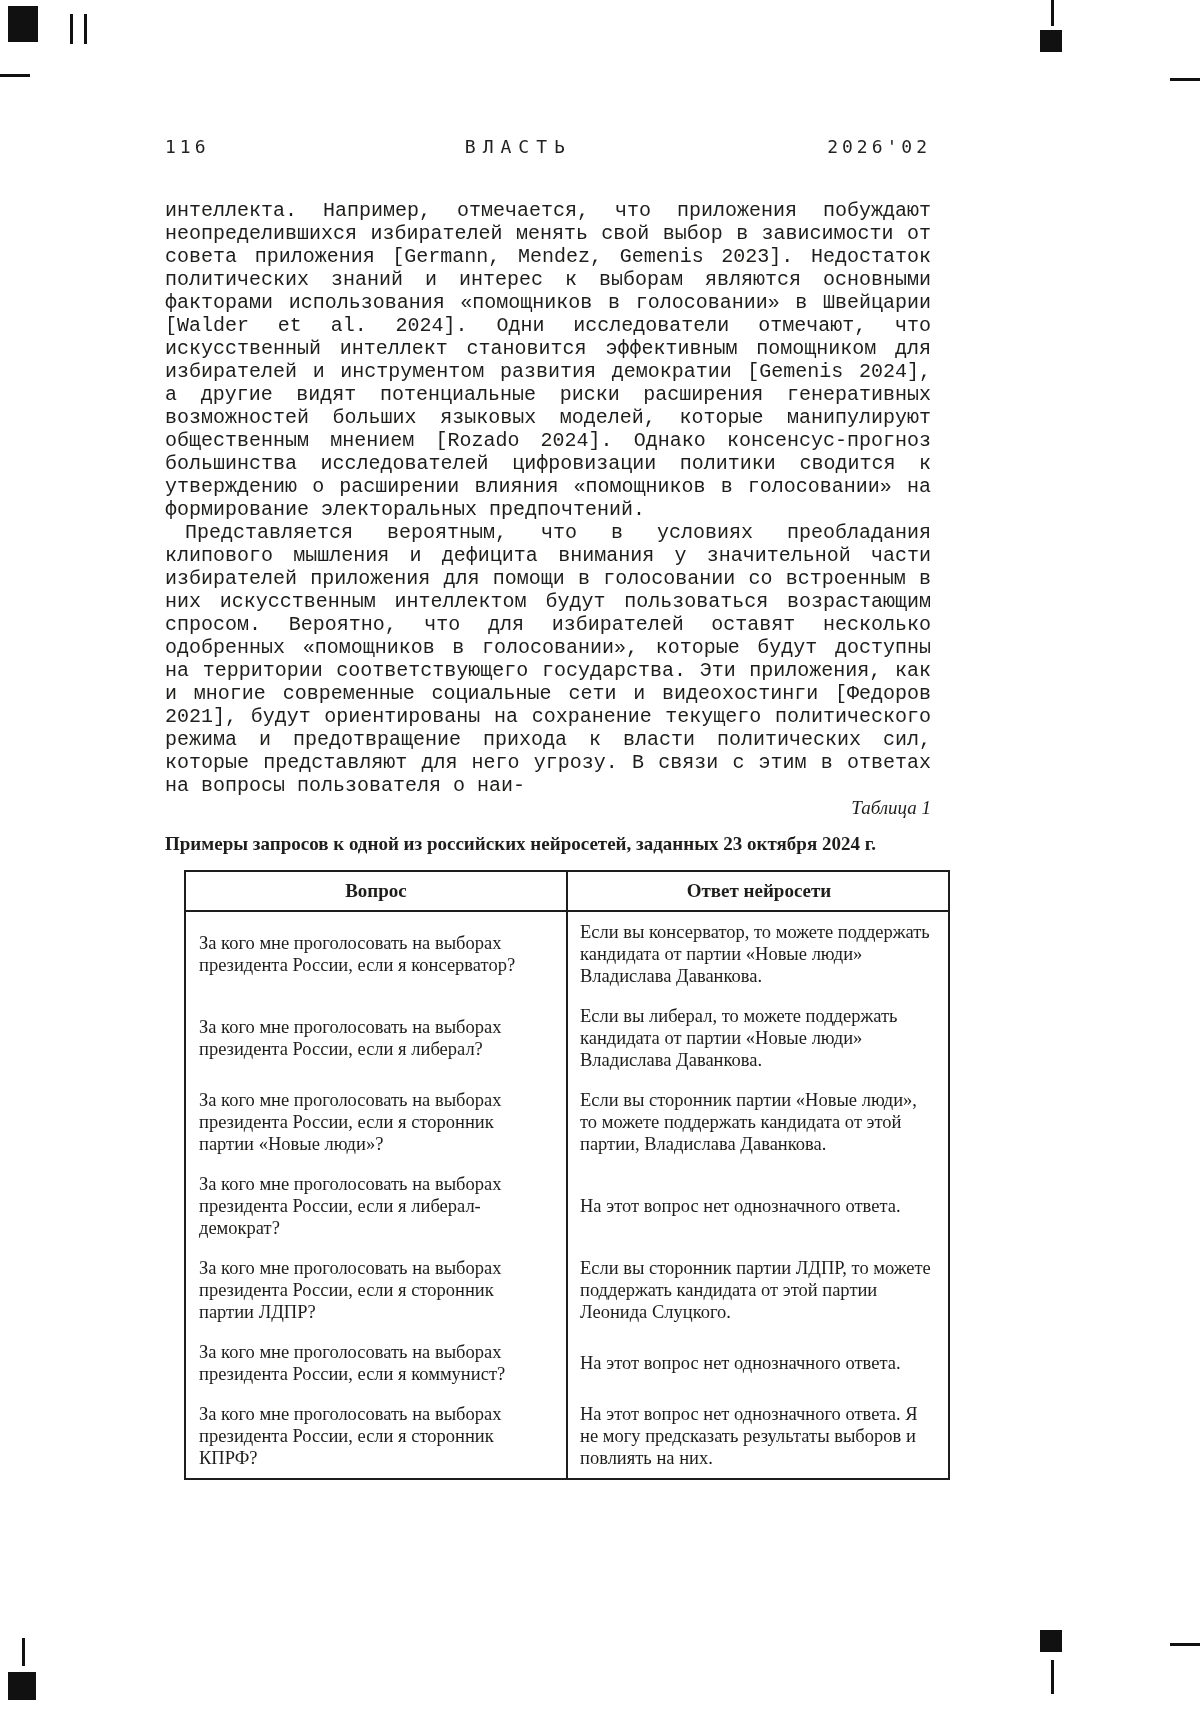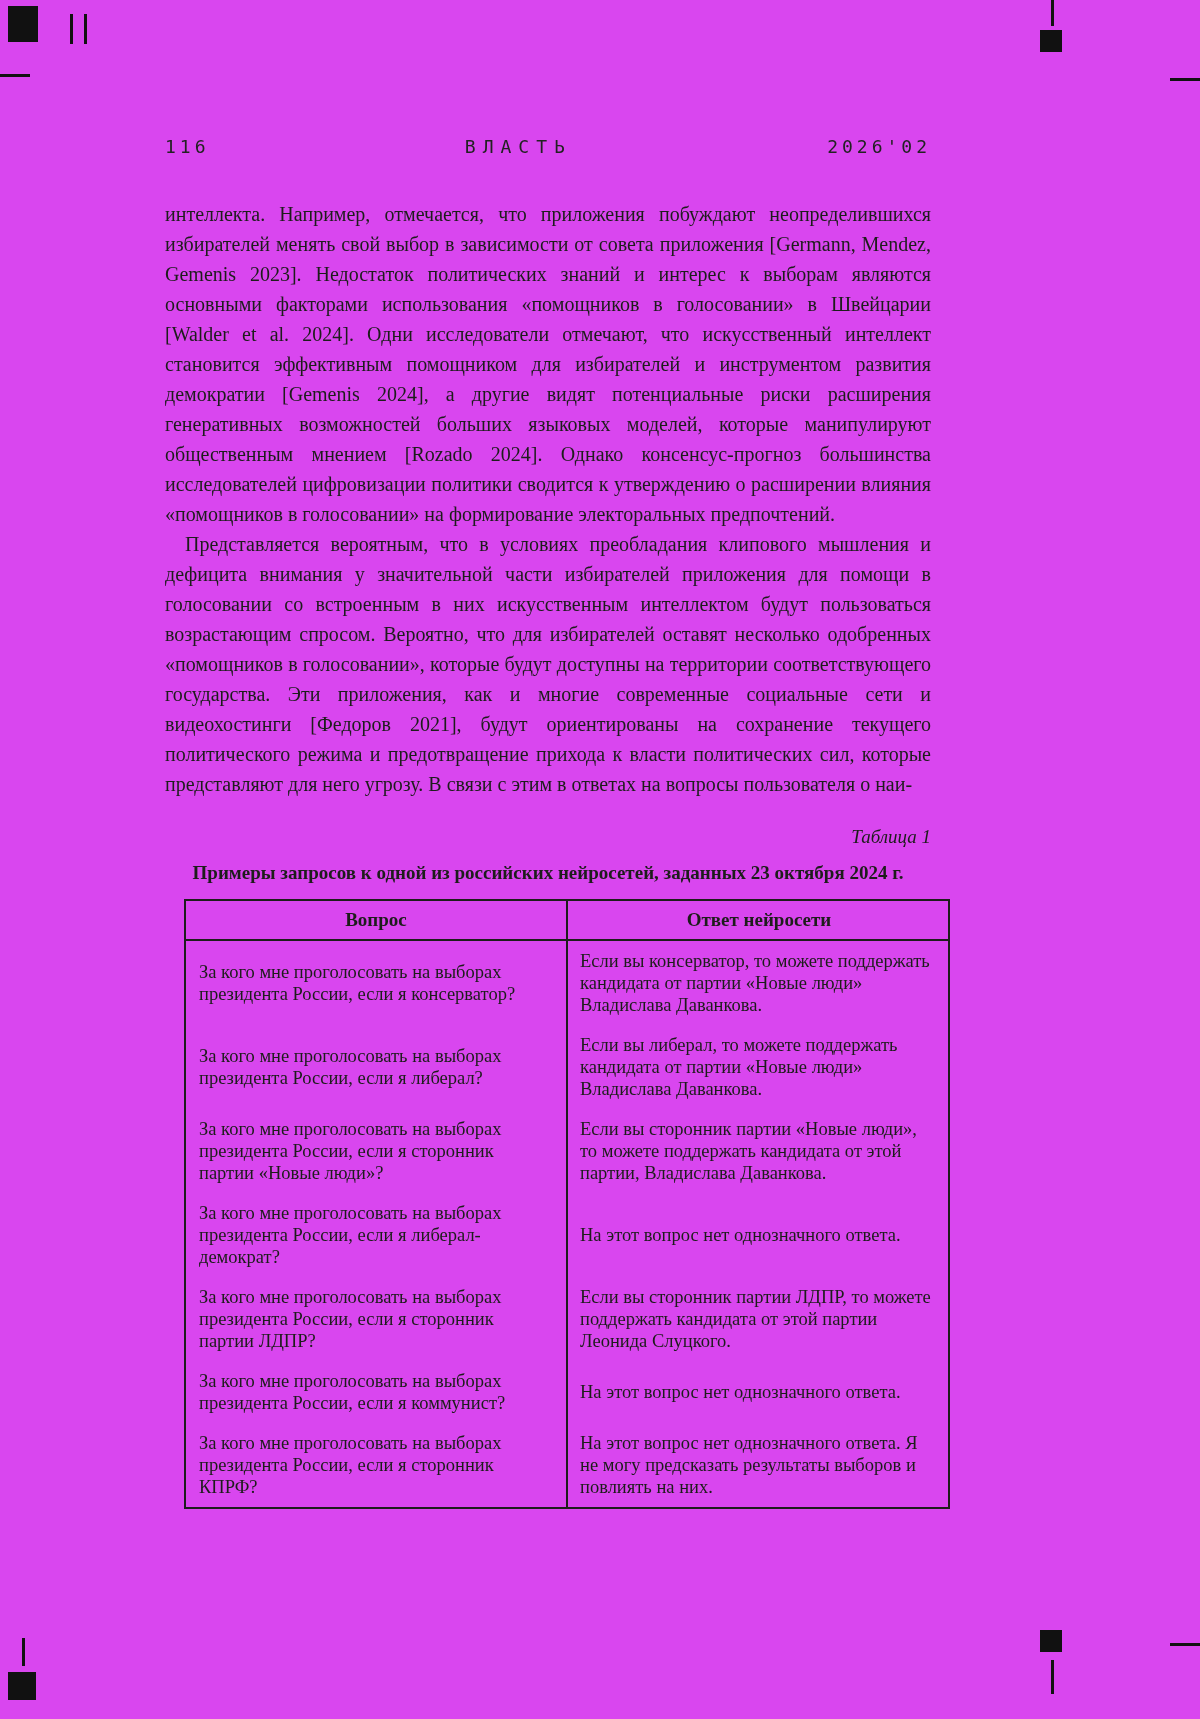--- a/index.html
+++ b/index.html
@@ -2,21 +2,21 @@
 <html lang="ru"><head>
 <meta charset="utf-8">
 <style>
   * { margin: 0; padding: 0; box-sizing: border-box; }
   html, body { background: #e8e8e8; }
   .page {
     position: relative;
     width: 1200px;
     height: 1719px;
     margin: 0 auto;
-    background: #d946ef;
+    background: #ffffff;
     color: #1d1d1b;
     overflow: hidden;
     font-family: "Liberation Serif", serif;
   }
   
   .mark { position: absolute; background: #111; }
   .m-tl-square   { left: 8px;   top: 6px;    width: 30px; height: 36px; }
   .m-tl-tick1    { left: 70px;  top: 14px;   width: 3px;  height: 30px; }
   .m-tl-tick2    { left: 84px;  top: 14px;   width: 3px;  height: 30px; }
   .m-l-dash      { left: 0;     top: 74px;   width: 30px; height: 3px;  }
@@ -41,34 +41,33 @@
     align-items: baseline;
     font-family: "DejaVu Sans Mono", monospace;
     font-size: 18px;
     letter-spacing: 4px;
     color: #222;
   }
   .running-head .journal { letter-spacing: 7px; }
   .article-body { margin-top: 42px; }
   .para {
     font-size: 20px;
-    line-height: 30px;
+    line-height: 23px;
     text-align: justify;
     color: #1d1d1b;
+    font-family: Liberation Mono, monospace;
   }
   .para.indent { text-indent: 20px; }
   .table-caption {
-    margin-top: 27px;
     text-align: right;
     font-style: italic;
     font-size: 19px;
   }
   .table-title {
     margin-top: 13px;
-    text-align: center;
     font-weight: bold;
     font-size: 19px;
     line-height: 23px;
   }
   table.qa-table {
     margin-top: 15px;
     width: 100%;
     border-collapse: collapse;
     border: 2px solid #1d1d1b;
     margin-left: 19px;

